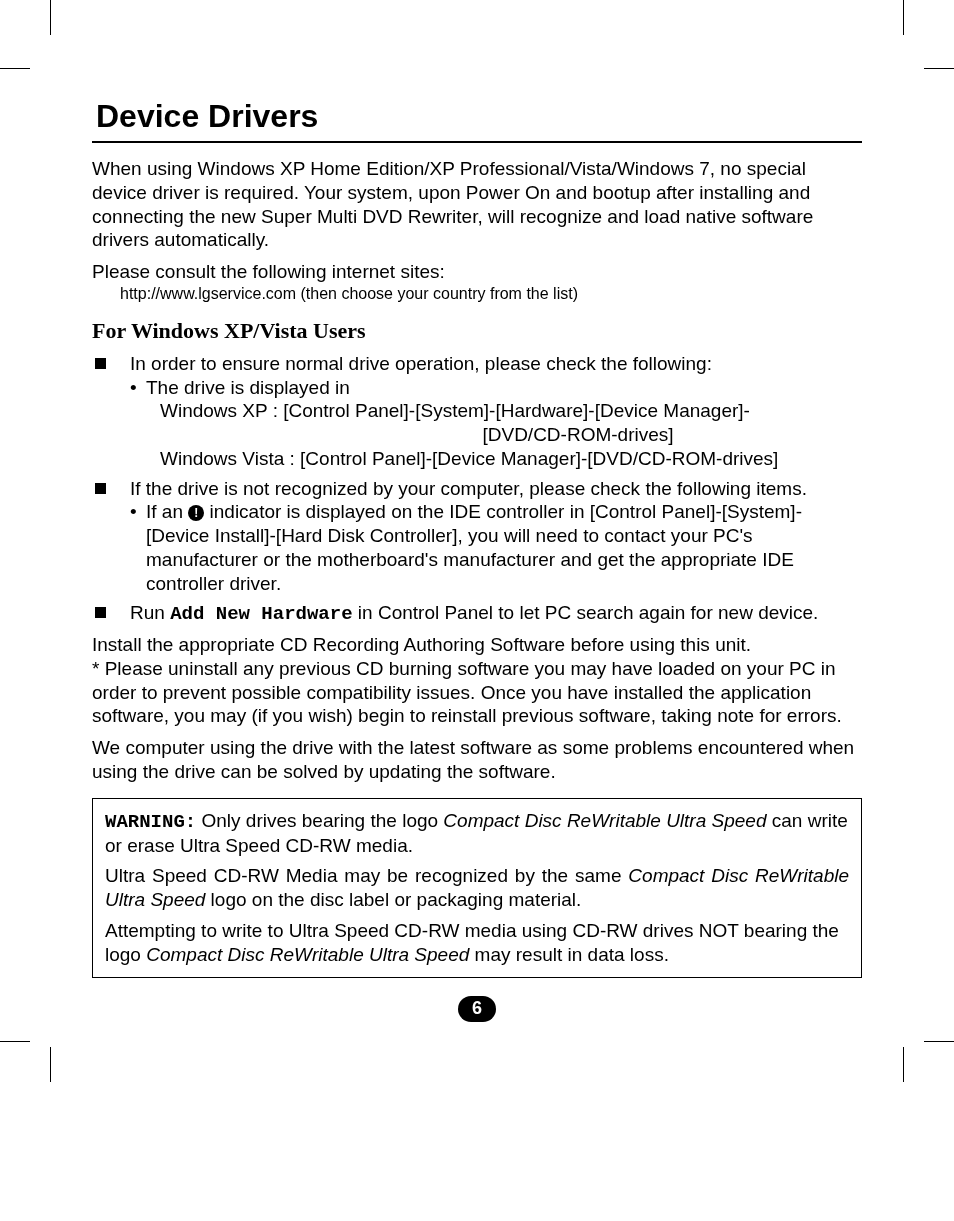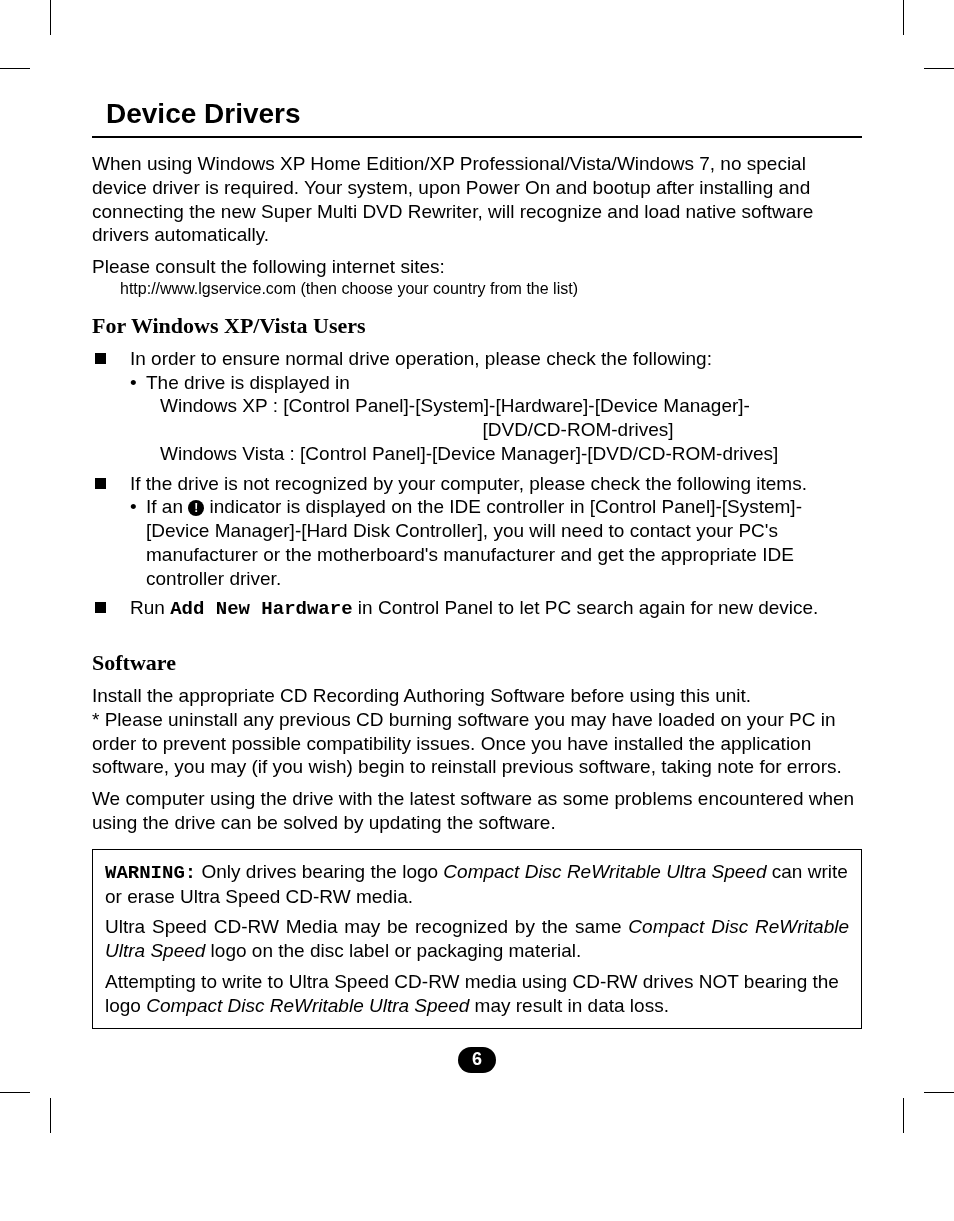--- a/index.html
+++ b/index.html
@@ -22,23 +22,23 @@
     .crop-mark.left-top-h { top: 68px; left: 0; width: 30px; height: 1px; }
     .crop-mark.top-right-v { top: 0; right: 50px; width: 1px; height: 35px; }
     .crop-mark.right-top-h { top: 68px; right: 0; width: 30px; height: 1px; }
     .crop-mark.bot-left-v { bottom: 0; left: 50px; width: 1px; height: 35px; }
     .crop-mark.left-bot-h { bottom: 40px; left: 0; width: 30px; height: 1px; }
     .crop-mark.bot-right-v { bottom: 0; right: 50px; width: 1px; height: 35px; }
     .crop-mark.right-bot-h { bottom: 40px; right: 0; width: 30px; height: 1px; }
 
     .title {
       font-family: "Century Gothic", "Futura", Arial, sans-serif;
-      font-size: 28px;
-      font-weight: 700;
-      margin: 0 0 6px 14px;
+      font-size: 32px;
+      font-weight: 700;
+      margin: 0 0 6px 4px;
     }
     hr.title-rule {
       border: none;
       border-top: 2px solid #000;
       margin: 0 0 14px 0;
     }
     .body-text {
       font-size: 19px;
       line-height: 1.25;
       margin: 0 0 8px 0;
@@ -186,30 +186,29 @@
           <span class="sub-indent">Windows XP : [Control Panel]-[System]-[Hardware]-[Device Manager]-</span>
           <span class="sub-indent2">[DVD/CD-ROM-drives]</span>
           <span class="sub-indent">Windows Vista : [Control Panel]-[Device Manager]-[DVD/CD-ROM-drives]</span>
         </li>
       </ul>
     </li>
     <li>
       <span>If the drive is not recognized by your computer, please check the following items.</span>
       <ul class="dot">
         <li>
-          <span>If an </span><span class="warn-icon">!</span><span> indicator is displayed on the IDE controller in [Control Panel]-[System]-[Device Manager]-[Hard Disk Controller], you will need to contact your PC's manufacturer or the motherboard's manufacturer and get the appropriate IDE controller driver.</span>
+          <span>If an </span><span class="warn-icon">!</span><span> indicator is displayed on the IDE controller in [Control Panel]-[System]-[Device Install]-[Hard Disk Controller], you will need to contact your PC's manufacturer or the motherboard's manufacturer and get the appropriate IDE controller driver.</span>
         </li>
       </ul>
     </li>
     <li>
       <span>Run </span><span class="bold">Add New Hardware</span><span> in Control Panel to let PC search again for new device.</span>
     </li>
   </ul>
 
-  <h2 class="subhead" style="margin-top:28px">Software</h2>
 
   <p class="body-text" style="margin-bottom:0">Install the appropriate CD Recording Authoring Software before using this unit.</p>
   <p class="body-text" style="margin-bottom:8px">* Please uninstall any previous CD burning software you may have loaded on your PC in order to prevent possible compatibility issues. Once you have installed the application software, you may (if you wish) begin to reinstall previous software, taking note for errors.</p>
   <p class="body-text" style="margin-bottom:14px">We computer using the drive with the latest software as some problems encountered when using the drive can be solved by updating the software.</p>
 
   <div class="warning-box">
     <p>
       <span class="bold">WARNING:</span><span> Only drives bearing the logo </span><span class="italic-brand">Compact Disc ReWritable Ultra Speed</span><span> can write or erase Ultra Speed CD-RW media.</span>
     </p>
     <p class="justify">

